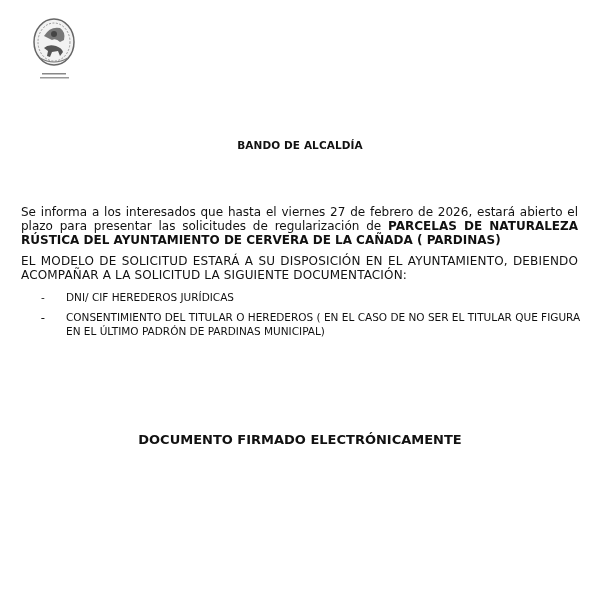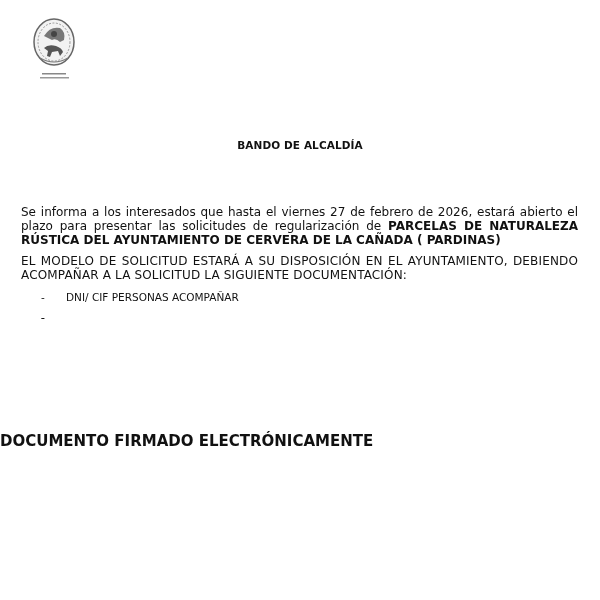--- a/index.html
+++ b/index.html
@@ -64,22 +64,22 @@
     .list li .dash {
       position: absolute;
       left: 20px;
       top: 0;
     }
     .footer-title {
       position: absolute;
       left: 0;
       top: 432px;
       width: 600px;
-      text-align: left;
-      font-size: 15px;
+      text-align: center;
+      font-size: 13px;
       font-weight: bold;
     }
   </style>
 </head>
 <body>
 
 <div class="seal">
   <svg width="50" height="70" viewBox="0 0 50 70">
     <ellipse cx="24" cy="24" rx="20" ry="23" fill="#f2f2f2" stroke="#666" stroke-width="1.5"></ellipse>
     <ellipse cx="24" cy="24" rx="16" ry="19" fill="none" stroke="#999" stroke-width="1" stroke-dasharray="2 1.5"></ellipse>
@@ -94,23 +94,24 @@
 
 <div class="title">BANDO DE ALCALDÍA</div>
 
 <div class="para p1"><span>Se informa a los interesados que hasta el viernes 27 de febrero de 2026, estará abierto el plazo para presentar las solicitudes de regularización de </span><span class="bold">PARCELAS DE NATURALEZA RÚSTICA DEL AYUNTAMIENTO DE CERVERA DE LA CAÑADA ( PARDINAS)</span></div>
 
 <div class="para p2">EL MODELO DE SOLICITUD ESTARÁ A SU DISPOSICIÓN EN EL AYUNTAMIENTO, DEBIENDO ACOMPAÑAR A LA SOLICITUD LA SIGUIENTE DOCUMENTACIÓN:</div>
 
 <ul class="list">
   <li>
     <span class="dash">-</span>
-    <span>DNI/ CIF PERSONAS ACOMPAÑAR</span>
+    <span>DNI/ CIF HEREDEROS JURÍDICAS</span>
   </li>
   <li>
     <span class="dash">-</span>
   </li>
   <li>
     <span class="dash">-</span>
+    <span>CONSENTIMIENTO DEL TITULAR O HEREDEROS ( EN EL CASO DE NO SER EL TITULAR QUE FIGURA EN EL ÚLTIMO PADRÓN DE PARDINAS MUNICIPAL)</span>
   </li>
 </ul>
 
 <div class="footer-title">DOCUMENTO FIRMADO ELECTRÓNICAMENTE</div>
 
 </body></html>

